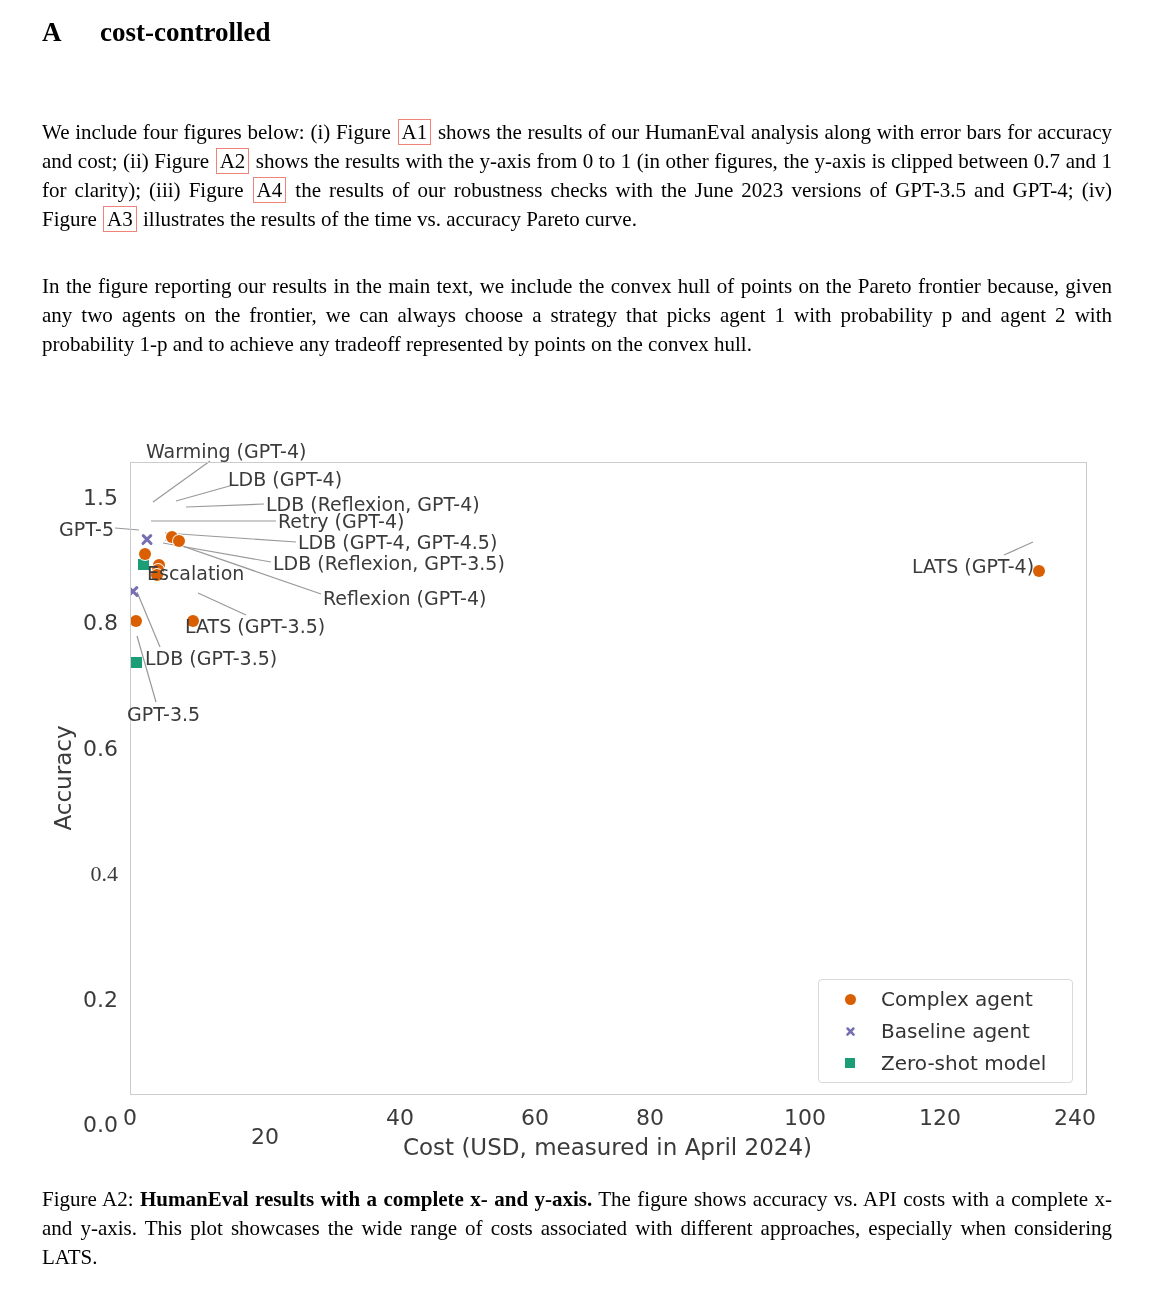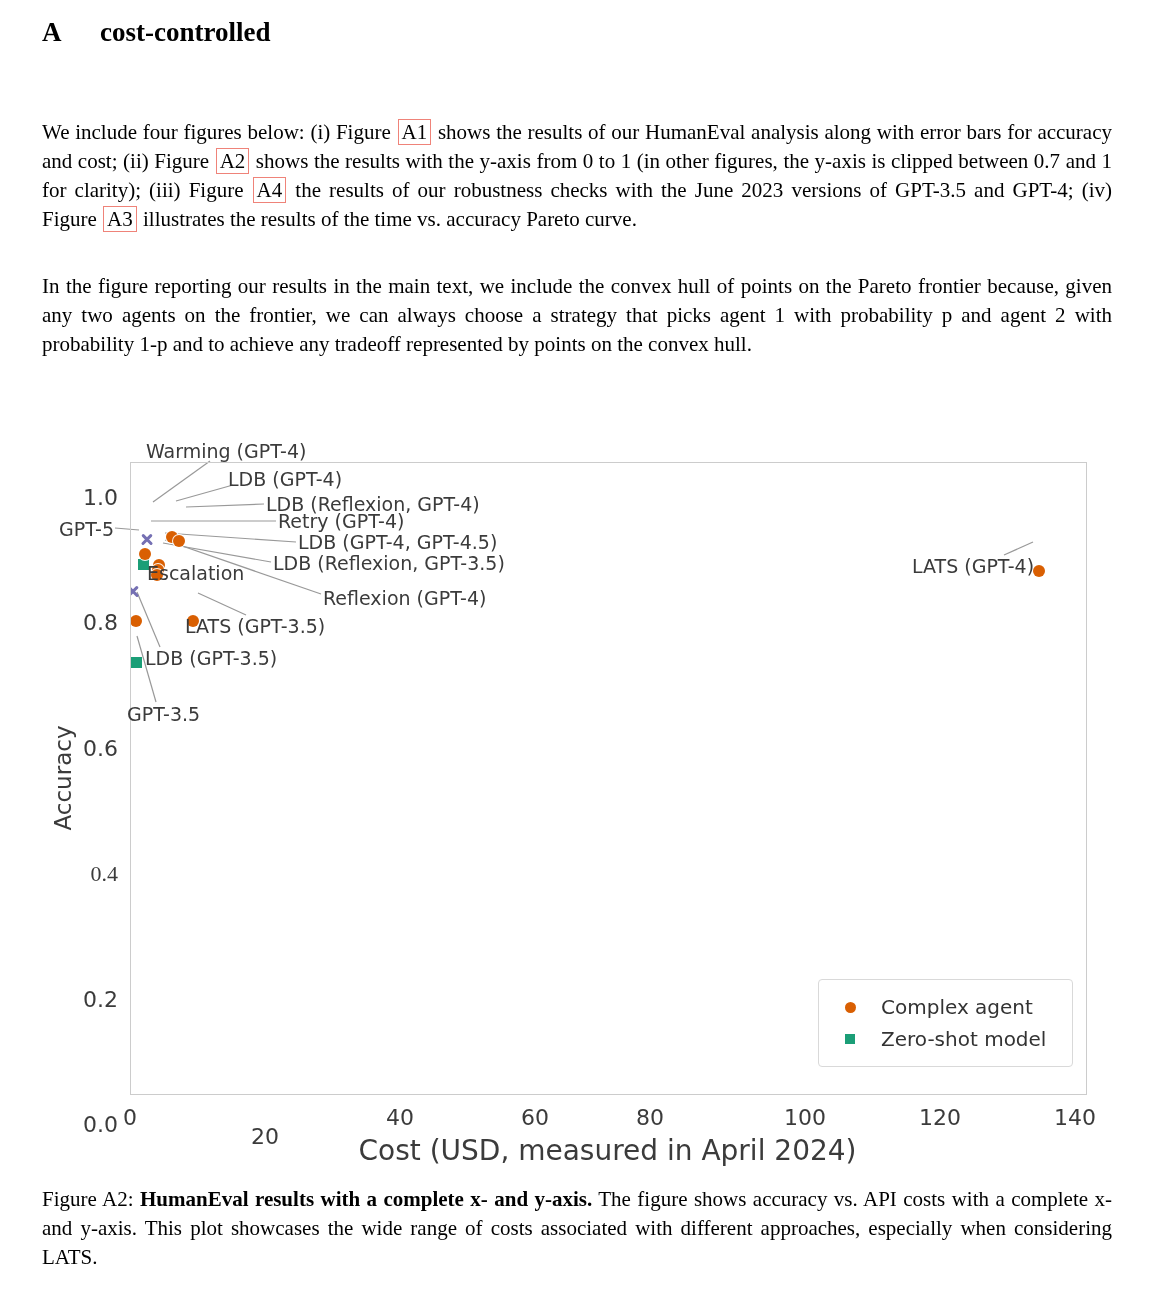--- a/index.html
+++ b/index.html
@@ -26,24 +26,24 @@
   .marker-x{width:12px;height:12px;}
   .marker-x::before,.marker-x::after{content:"";position:absolute;left:-1px;top:4.4px;
       width:14px;height:3.4px;border-radius:1.7px;background:var(--c);}
   .marker-x::before{transform:rotate(45deg);}
   .marker-x::after{transform:rotate(-45deg);}
   .annot{position:absolute;font-size:19px;line-height:20px;white-space:nowrap;z-index:3;color:#3b3b3b;}
   .tick{position:absolute;font-size:22px;line-height:26px;z-index:3;color:#3b3b3b;}
   .xtick{width:80px;text-align:center;}
   .ytick{width:78px;text-align:right;}
   #x-axis-label{position:absolute;left:130px;top:704px;width:955px;text-align:center;
-                font-size:28px;color:#3b3b3b;z-index:3;}
+                font-size:23px;color:#3b3b3b;z-index:3;}
   #y-axis-label{position:absolute;left:-17px;top:335px;width:160px;height:26px;text-align:center;
                 font-size:23px;color:#3b3b3b;transform:rotate(-90deg);z-index:3;}
-  #legend{position:absolute;left:818px;top:549px;width:255px;height:88px;z-index:4;
+  #legend{position:absolute;left:818px;top:549px;width:255px;height:104px;z-index:4;
           background:#fff;border:1px solid #d9d9d9;border-radius:4px;box-sizing:border-box;
           display:flex;flex-direction:column;justify-content:center;gap:4px;padding:4px 0;}
   .legend-row{display:flex;align-items:center;height:28px;}
   .legend-marker-cell{width:62px;display:flex;justify-content:center;align-items:center;flex:0 0 62px;}
   .legend-label{font-size:20px;color:#333;}
   .lm-circle{width:11px;height:11px;border-radius:50%;}
   .lm-square{width:10px;height:10px;}
   .lm-x{position:relative;width:11px;height:11px;transform:scale(0.85);}
   .lm-x::before,.lm-x::after{content:"";position:absolute;left:-1px;top:4px;width:13px;height:3.2px;
       border-radius:1.6px;background:var(--c);}
@@ -101,34 +101,40 @@
     <div id="y-axis-label">Accuracy</div>
     <div id="legend">
         <div class="legend-row">
           <div class="legend-marker-cell">
             <span class="lm-circle" style="background: rgb(217, 95, 2);"></span>
           </div>
           <span class="legend-label">Complex agent</span>
         </div>
         <div class="legend-row">
           <div class="legend-marker-cell">
+            <span class="lm-x" style="--c: #7570b3;"></span>
+          </div>
+          <span class="legend-label">Baseline agent</span>
+        </div>
+        <div class="legend-row">
+          <div class="legend-marker-cell">
             <span class="lm-square" style="background: rgb(27, 158, 119);"></span>
           </div>
           <span class="legend-label">Zero-shot model</span>
         </div>
       </div>
   <div class="tick xtick" style="left: 90px; top: 675px;">0</div>
       <div class="tick xtick" style="left: 225px; top: 675px; margin-top: 19px;">20</div>
       <div class="tick xtick" style="left: 360px; top: 675px;">40</div>
       <div class="tick xtick" style="left: 495px; top: 675px;">60</div>
       <div class="tick xtick" style="left: 610px; top: 675px;">80</div>
       <div class="tick xtick" style="left: 765px; top: 675px;">100</div>
       <div class="tick xtick" style="left: 900px; top: 675px;">120</div>
-      <div class="tick xtick" style="left: 1035px; top: 675px;">140</div>
-      <div class="tick ytick" style="left: 40px; top: 55px;">1.0</div>
+      <div class="tick xtick" style="left: 1035px; top: 675px;">240</div>
+      <div class="tick ytick" style="left: 40px; top: 55px;">1.5</div>
       <div class="tick ytick" style="left: 40px; top: 180.4px;">0.8</div>
       <div class="tick ytick" style="left: 40px; top: 305.8px;">0.6</div>
       <div class="tick ytick" style="left: 40px; top: 431.2px; font-family: Liberation Serif, serif;">0.4</div>
       <div class="tick ytick" style="left: 40px; top: 556.6px;">0.2</div>
       <div class="tick ytick" style="left: 40px; top: 682px;">0.0</div>
       <div class="annot" style="left: 146px; top: 11px;">Warming (GPT-4)</div>
       <div class="annot" style="left: 228px; top: 39px;">LDB (GPT-4)</div>
       <div class="annot" style="left: 266px; top: 64px;">LDB (Reflexion, GPT-4)</div>
       <div class="annot" style="left: 278px; top: 81px;">Retry (GPT-4)</div>
       <div class="annot" style="left: 298px; top: 102px;">LDB (GPT-4, GPT-4.5)</div>

